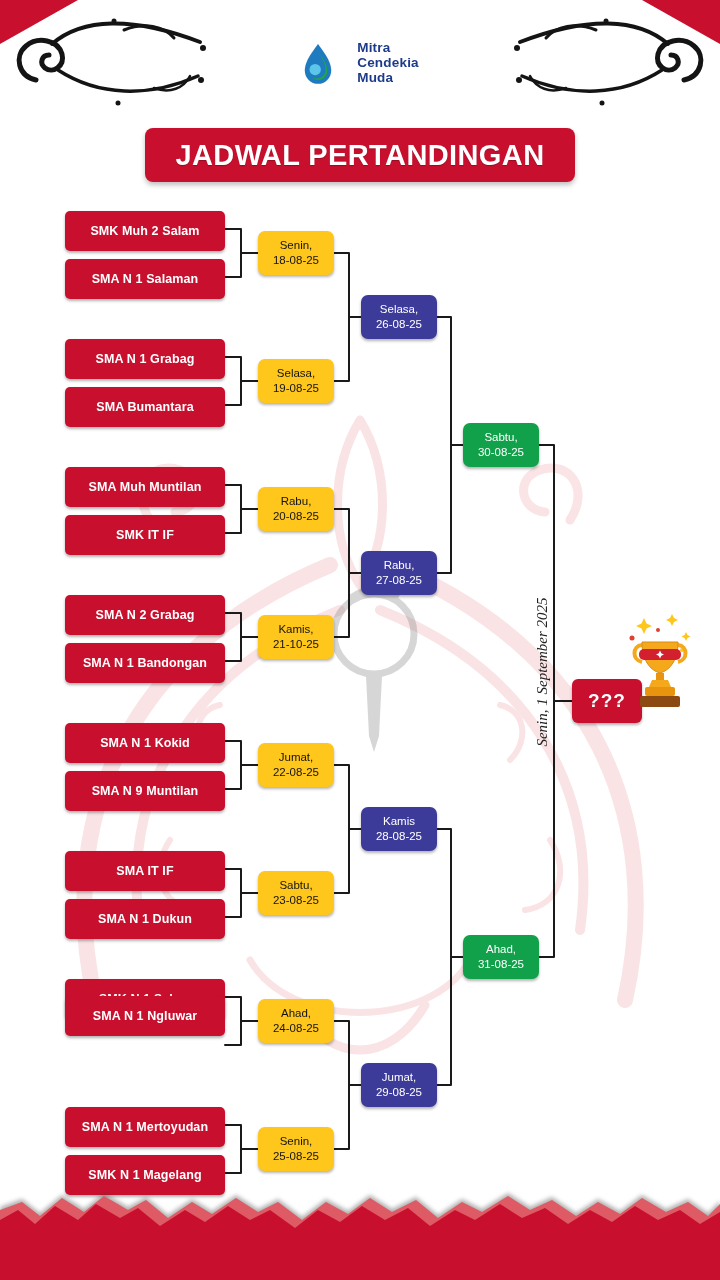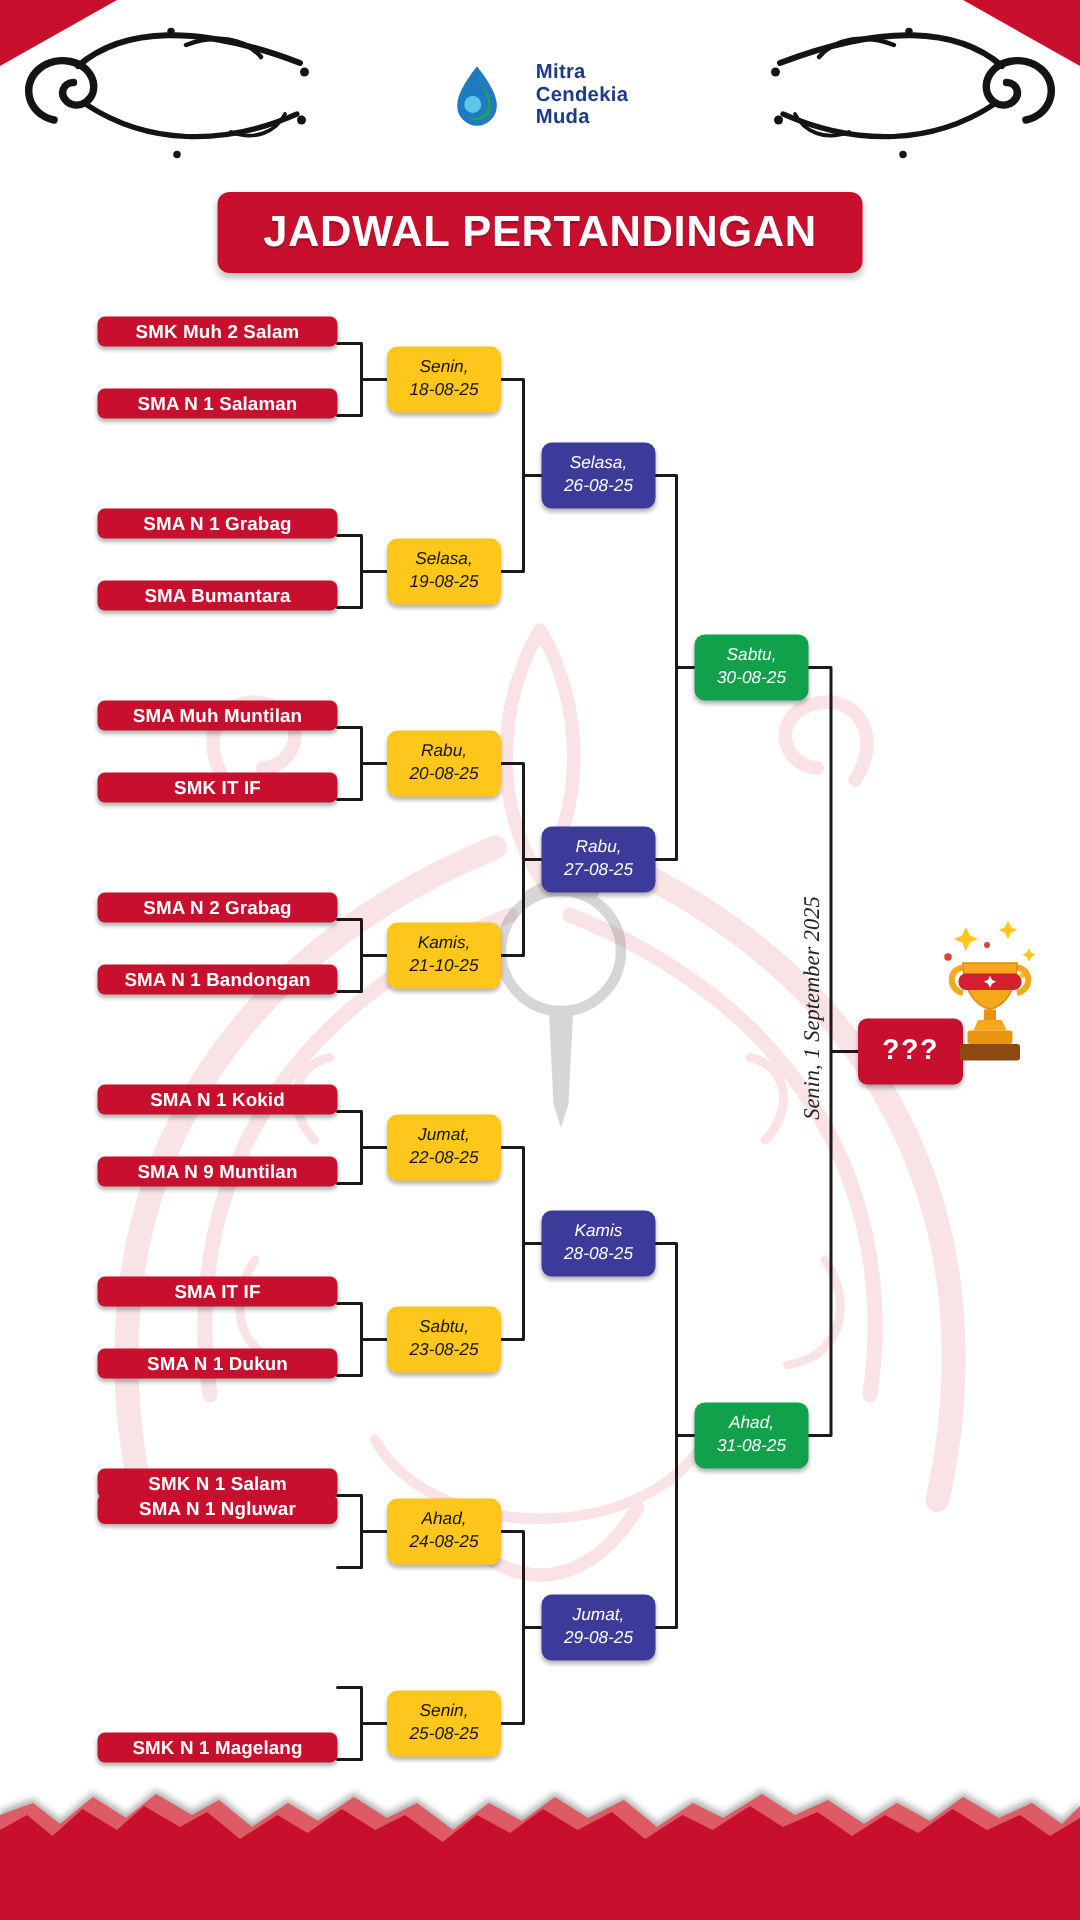--- a/index.html
+++ b/index.html
@@ -17,28 +17,28 @@
   .logo-text{display:flex;flex-direction:column;color:var(--logo-navy,#1D3B8B);font-weight:700;font-size:13.5px;line-height:1.12;letter-spacing:.2px;}
   
   .banner{
     position:absolute;left:145px;top:128px;width:430px;height:54px;background:var(--red,#C8102E);
     border-radius:8px;display:flex;align-items:center;justify-content:center;
     color:#fff;font-size:29px;font-weight:800;letter-spacing:.4px;
     box-shadow:0 3px 5px rgba(0,0,0,.25);text-shadow:0 1px 1px rgba(0,0,0,.25);
   }
   
   .team{
-    position:absolute;left:65px;width:160px;height:20px;background:var(--red,#C8102E);
+    position:absolute;left:65px;width:160px;height:40px;background:var(--red,#C8102E);
     border-radius:5px;color:#fff;display:flex;align-items:center;justify-content:center;
     font-size:12.5px;font-weight:700;letter-spacing:.1px;box-shadow:0 2px 3px rgba(0,0,0,.3);
     z-index:3;
   }
   .match{
     position:absolute;width:76px;height:44px;border-radius:7px;display:flex;flex-direction:column;
-    align-items:center;justify-content:center;font-style:italic;font-size:11.5px;line-height:1.3;
+    align-items:center;justify-content:center;font-size:11.5px;line-height:1.3;
     box-shadow:0 2px 3px rgba(0,0,0,.3);z-index:3;
   }
   .r1{left:258px;background:var(--yellow,#FFC61B);color:#141414;}
   .r2{left:361px;background:var(--navy,#3D3B99);color:#fff;}
   .sf{left:463px;background:var(--green,#12A14B);color:#fff;}
   .final-date{
     position:absolute;left:415px;top:661px;width:260px;height:22px;transform:rotate(-90deg);
     text-align:center;font-family:"Liberation Serif",serif;font-style:italic;font-size:15px;color:#222;z-index:3;
   }
   .champ{
@@ -157,20 +157,21 @@
   <div class="team" style="top:515px">SMK IT IF</div>
   <div class="team" style="top:467px">SMA Muh Muntilan</div>
   <div class="team" style="top:595px">SMA N 2 Grabag</div>
   <div class="team" style="top:643px">SMA N 1 Bandongan</div>
   <div class="team" style="top:723px">SMA N 1 Kokid</div>
   <div class="team" style="top:771px">SMA N 9 Muntilan</div>
   <div class="team" style="top:851px">SMA IT IF</div>
   <div class="team" style="top:899px">SMA N 1 Dukun</div>
   <div class="team" style="top:979px">SMK N 1 Salam</div>
   <div class="team" style="top:996px">SMA N 1 Ngluwar</div>
+  <div class="team" style="top:1107px">SMA N 1 Mertoyudan</div>
   <div class="team" style="top:1155px">SMK N 1 Magelang</div>
 
   <div class="match r1" style="top:231px">
     <span>Senin,</span>
     <span>18-08-25</span>
   </div>
   <div class="match r1" style="top:359px">
     <span>Selasa,</span>
     <span>19-08-25</span>
   </div>

